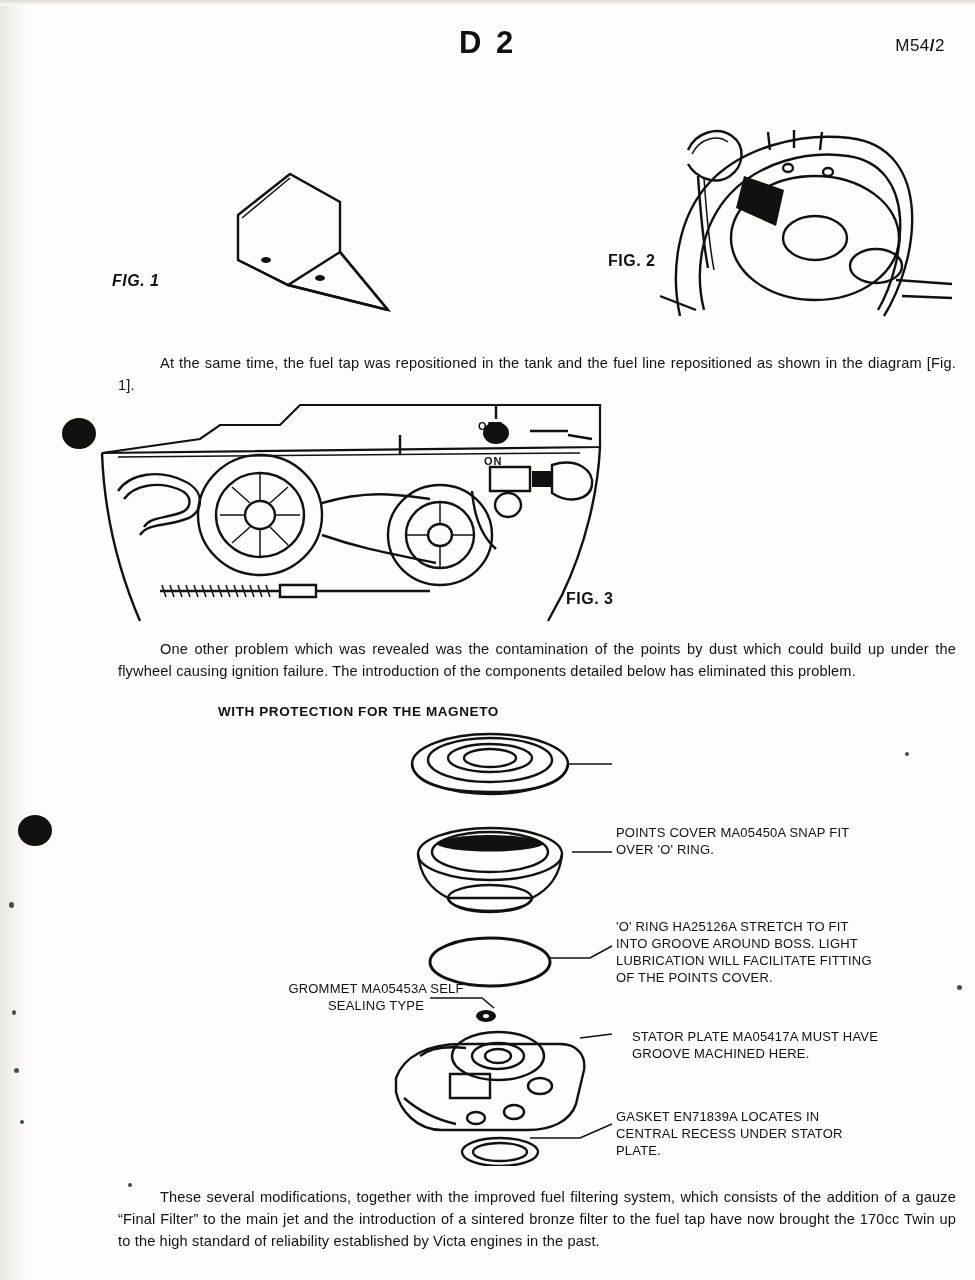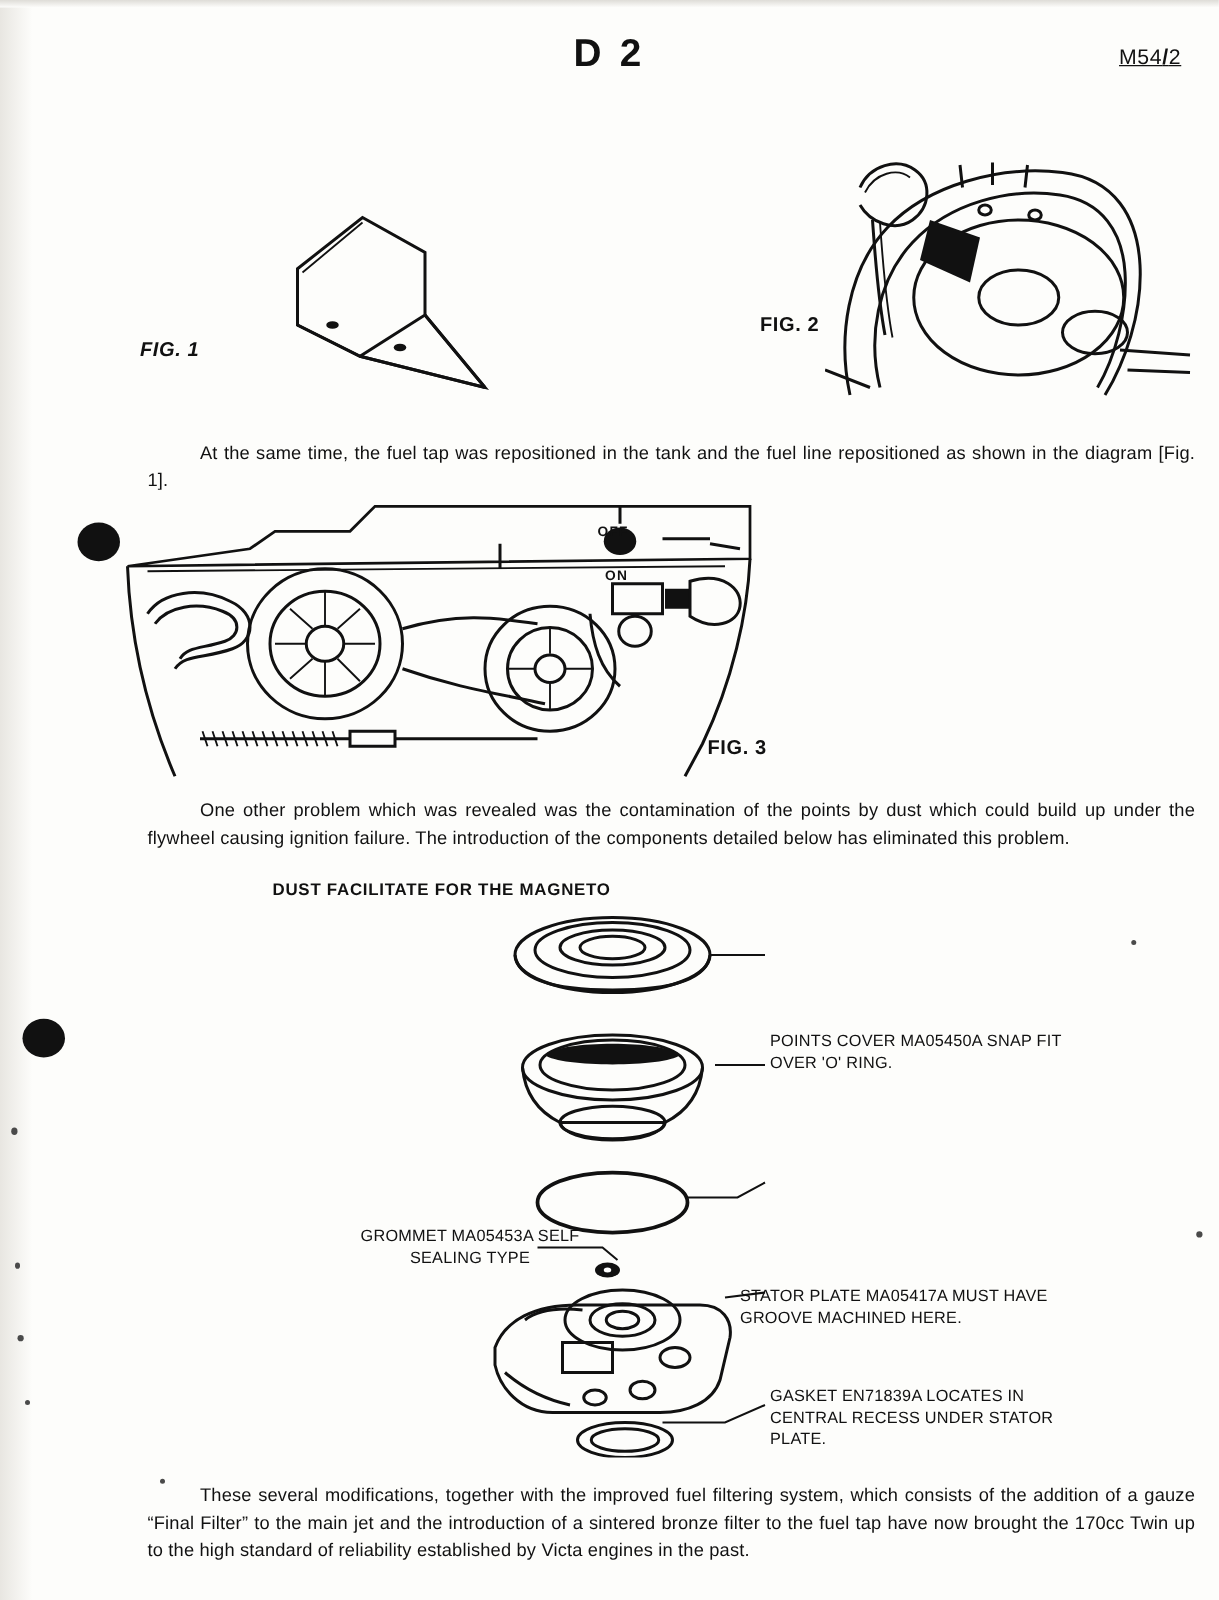--- a/index.html
+++ b/index.html
@@ -47,21 +47,20 @@
     font-size: 31px;
     font-weight: bold;
     letter-spacing: 3px;
     font-family: "Liberation Sans", sans-serif;
   }
   .page-ref {
     position: absolute;
     top: 36px; right: 30px;
     font-size: 17px;
     letter-spacing: 0.5px;
-    text-decoration: underline;
   }
   .page-ref .slash { font-weight: bold; }
 
   p.body-text {
     position: absolute;
     margin: 0;
     font-size: 14.6px;
     line-height: 1.52;
     letter-spacing: 0.15px;
     text-align: justify;
@@ -208,21 +207,21 @@
       <path class="ink" d="M468 40 L492 44"></path>
     </svg>
   </div>
   <div style="position:absolute; left:478px; top:420px; font-size:11px; font-weight:bold; letter-spacing:1px;">OFF</div>
   <div style="position:absolute; left:484px; top:455px; font-size:11px; font-weight:bold; letter-spacing:1px;">ON</div>
   <div class="fig-label" style="left:566px; top:590px;">FIG. 3</div>
 
 
   <p class="body-text indent" style="left:118px; top:638px; width:838px;">One other problem which was revealed was the contamination of the points by dust which could build up under the flywheel causing ignition failure. The introduction of the components detailed below has eliminated this problem.</p>
 
-  <div class="section-heading" style="left:218px; top:704px;">DUST FACILITATE FOR THE MAGNETO</div>
+  <div class="section-heading" style="left:218px; top:704px;">WITH PROTECTION FOR THE MAGNETO</div>
 
   <div style="position:absolute; left:390px; top:726px;">
     <svg width="300" height="440" viewBox="0 0 300 440">
 
       <ellipse class="ink" cx="100" cy="38" rx="78" ry="30"></ellipse>
       <ellipse class="ink" cx="100" cy="34" rx="62" ry="22"></ellipse>
       <ellipse class="ink" cx="100" cy="32" rx="42" ry="14"></ellipse>
       <ellipse class="ink" cx="100" cy="32" rx="26" ry="9"></ellipse>
       <path class="ink" d="M22 38 C24 54 44 66 100 66 C156 66 176 54 178 38"></path>
 
@@ -261,22 +260,23 @@
       <path class="lead" d="M300 238 L340 238 L362 226"></path>
       <path class="lead" d="M180 278 L232 278 L244 288"></path>
       <path class="lead" d="M330 318 L362 314"></path>
       <path class="lead" d="M280 418 L330 418 L362 404"></path>
     </svg>
   </div>
 
 
   <div class="callout right" style="left:616px; top:824px; width:256px;">POINTS COVER MA05450A SNAP FIT OVER 'O' RING.</div>
 
+  <div class="callout right" style="left:616px; top:918px; width:262px;">'O' RING HA25126A STRETCH TO FIT INTO GROOVE AROUND BOSS. LIGHT LUBRICATION WILL FACILITATE FITTING OF THE POINTS COVER.</div>
 
   <div class="callout leftside" style="left:286px; top:980px; width:180px;">GROMMET MA05453A SELF SEALING TYPE</div>
 
-  <div class="callout right" style="left:592px; top:1028px; width:262px;">STATOR PLATE MA05417A MUST HAVE GROOVE MACHINED HERE.</div>
+  <div class="callout right" style="left:632px; top:1028px; width:262px;">STATOR PLATE MA05417A MUST HAVE GROOVE MACHINED HERE.</div>
 
   <div class="callout right" style="left:616px; top:1108px; width:262px;">GASKET EN71839A LOCATES IN CENTRAL RECESS UNDER STATOR PLATE.</div>
 
   <p class="body-text indent" style="left:118px; top:1186px; width:838px;">These several modifications, together with the improved fuel filtering system, which consists of the addition of a gauze “Final Filter” to the main jet and the introduction of a sintered bronze filter to the fuel tap have now brought the 170cc Twin up to the high standard of reliability established by Victa engines in the past.</p>
 
 </div>
 
 </body></html>

